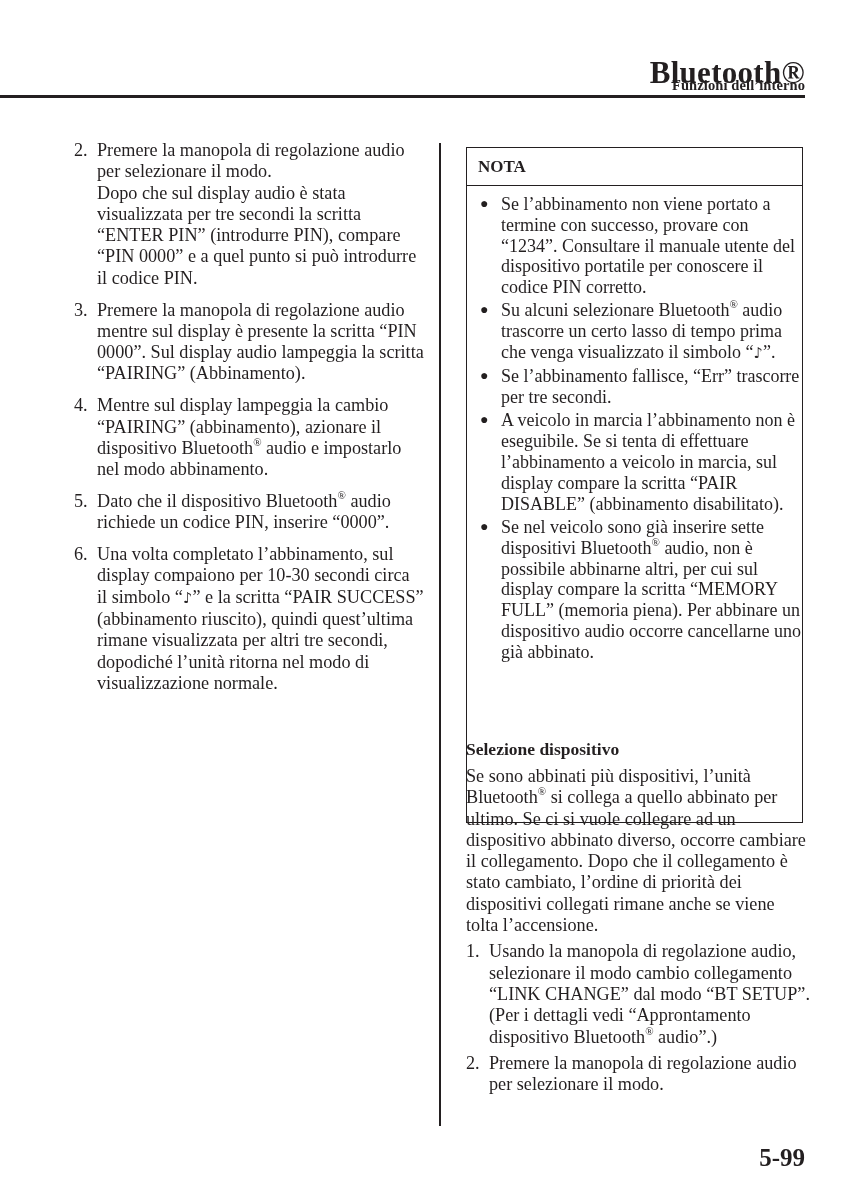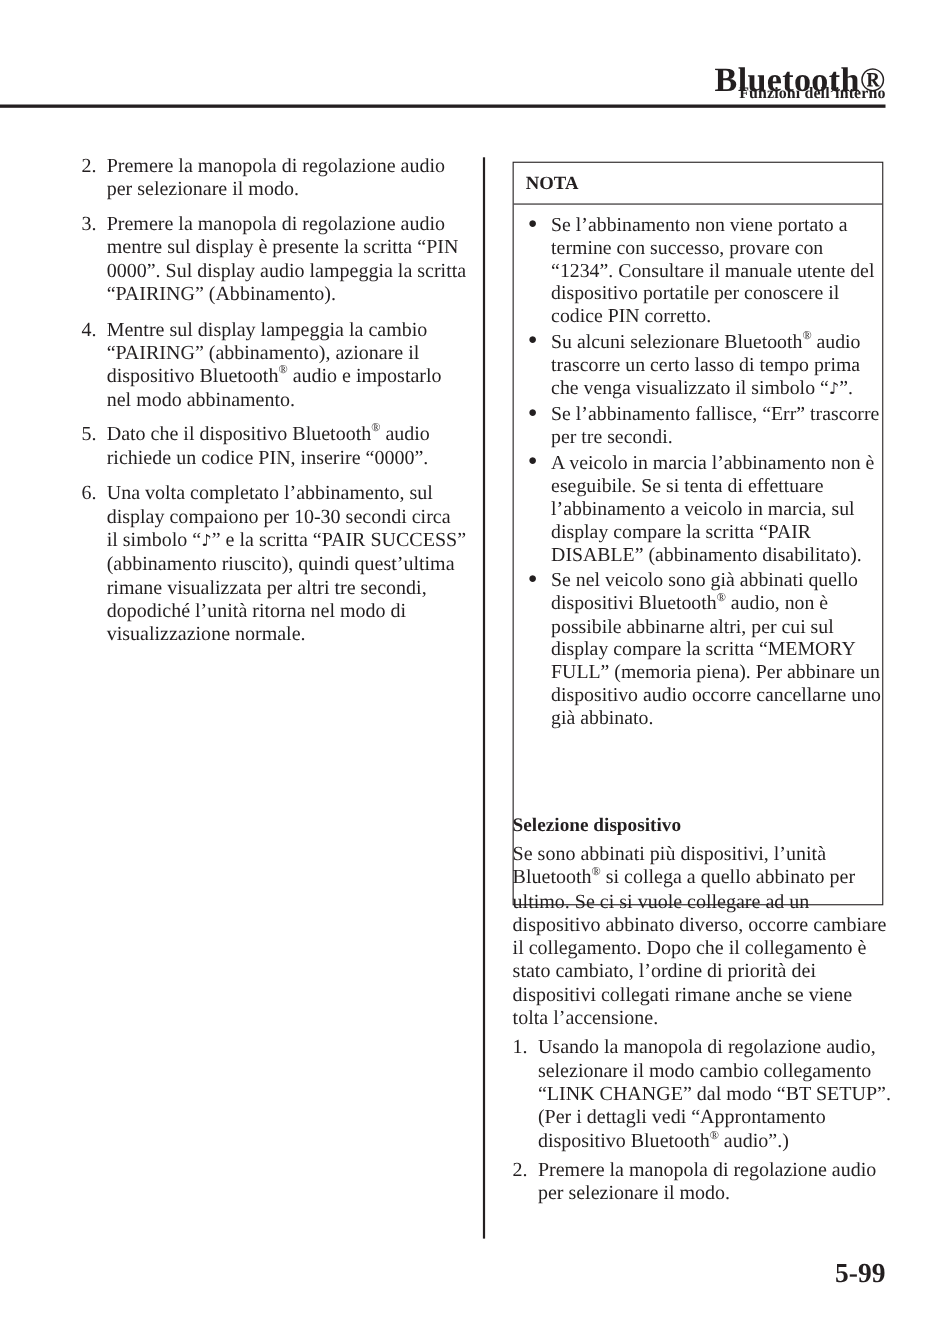--- a/index.html
+++ b/index.html
@@ -54,20 +54,21 @@
 <div class="hdr-title">Bluetooth®</div>
 <div class="hdr-rule"></div>
 
 <div class="col-divider"></div>
 
 <div class="left-col text">
   <ol class="steps">
     <li>
       <span class="num">2.</span>
       <div>Premere la manopola di regolazione audio per selezionare il modo.</div>
+      <div>Dopo che sul display audio è stata visualizzata per tre secondi la scritta “ENTER PIN” (introdurre PIN), compare “PIN 0000” e a quel punto si può introdurre il codice PIN.</div>
     </li>
     <li>
       <span class="num">3.</span>
       <span>Premere la manopola di regolazione audio mentre sul display è presente la scritta “PIN 0000”. Sul display audio lampeggia la scritta “PAIRING” (Abbinamento).</span>
     </li>
     <li>
       <span class="num">4.</span>
       <span>Mentre sul display lampeggia la cambio “PAIRING” (abbinamento), azionare il dispositivo Bluetooth</span><sup class="reg">®</sup><span> audio e impostarlo nel modo abbinamento.</span>
     </li>
     <li>
@@ -95,21 +96,21 @@
     <li>
       <span class="bullet">●</span>
       <span>Se l’abbinamento fallisce, “Err” trascorre per tre secondi.</span>
     </li>
     <li>
       <span class="bullet">●</span>
       <span>A veicolo in marcia l’abbinamento non è eseguibile. Se si tenta di effettuare l’abbinamento a veicolo in marcia, sul display compare la scritta “PAIR DISABLE” (abbinamento disabilitato).</span>
     </li>
     <li>
       <span class="bullet">●</span>
-      <span>Se nel veicolo sono già abbinati quello dispositivi Bluetooth</span><sup class="reg">®</sup><span> audio, non è possibile abbinarne altri, per cui sul display compare la scritta “MEMORY FULL” (memoria piena). Per abbinare un dispositivo audio occorre cancellarne uno già abbinato.</span>
+      <span>Se nel veicolo sono già inserire sette dispositivi Bluetooth</span><sup class="reg">®</sup><span> audio, non è possibile abbinarne altri, per cui sul display compare la scritta “MEMORY FULL” (memoria piena). Per abbinare un dispositivo audio occorre cancellarne uno già abbinato.</span>
     </li>
   </ul>
 </div>
 
 <div class="right-col text">
   <div class="section-title">Selezione dispositivo</div>
   <div class="para"><span>Se sono abbinati più dispositivi, l’unità Bluetooth</span><sup class="reg">®</sup><span> si collega a quello abbinato per ultimo. Se ci si vuole collegare ad un dispositivo abbinato diverso, occorre cambiare il collegamento. Dopo che il collegamento è stato cambiato, l’ordine di priorità dei dispositivi collegati rimane anche se viene tolta l’accensione.</span></div>
   <ol class="steps right">
     <li>
       <span class="num">1.</span>

